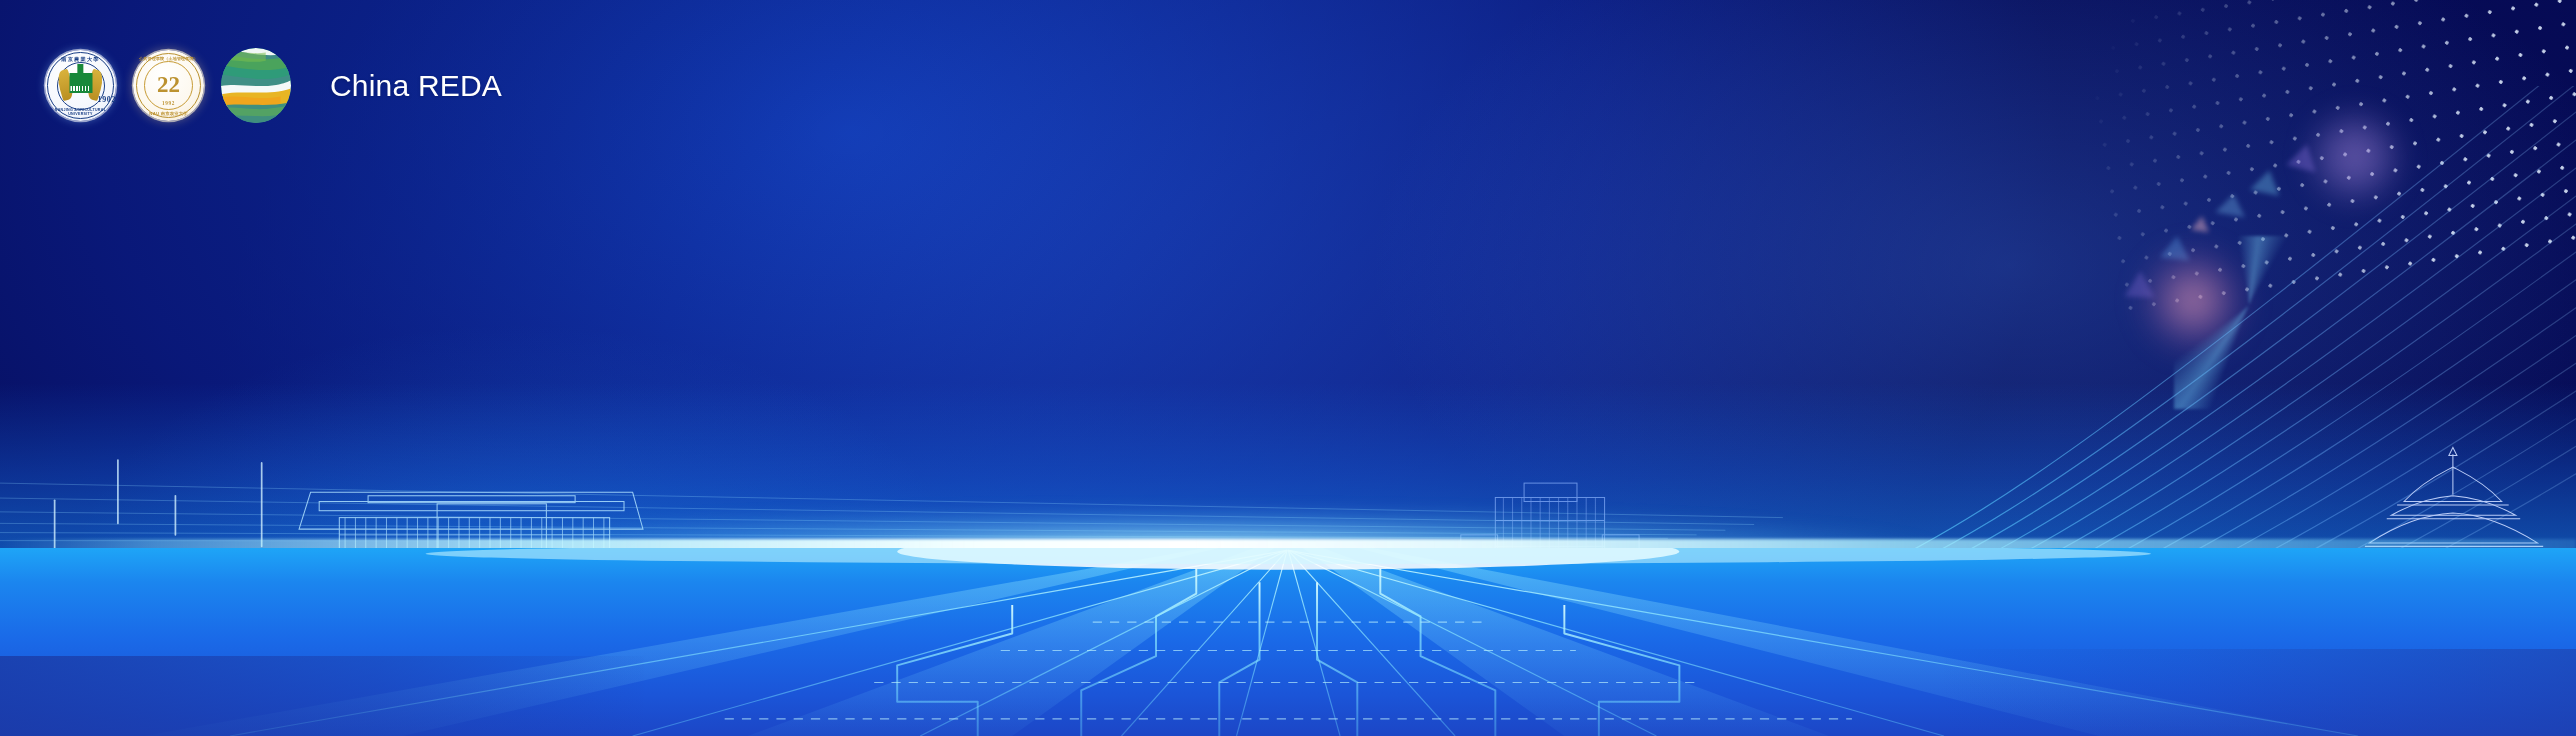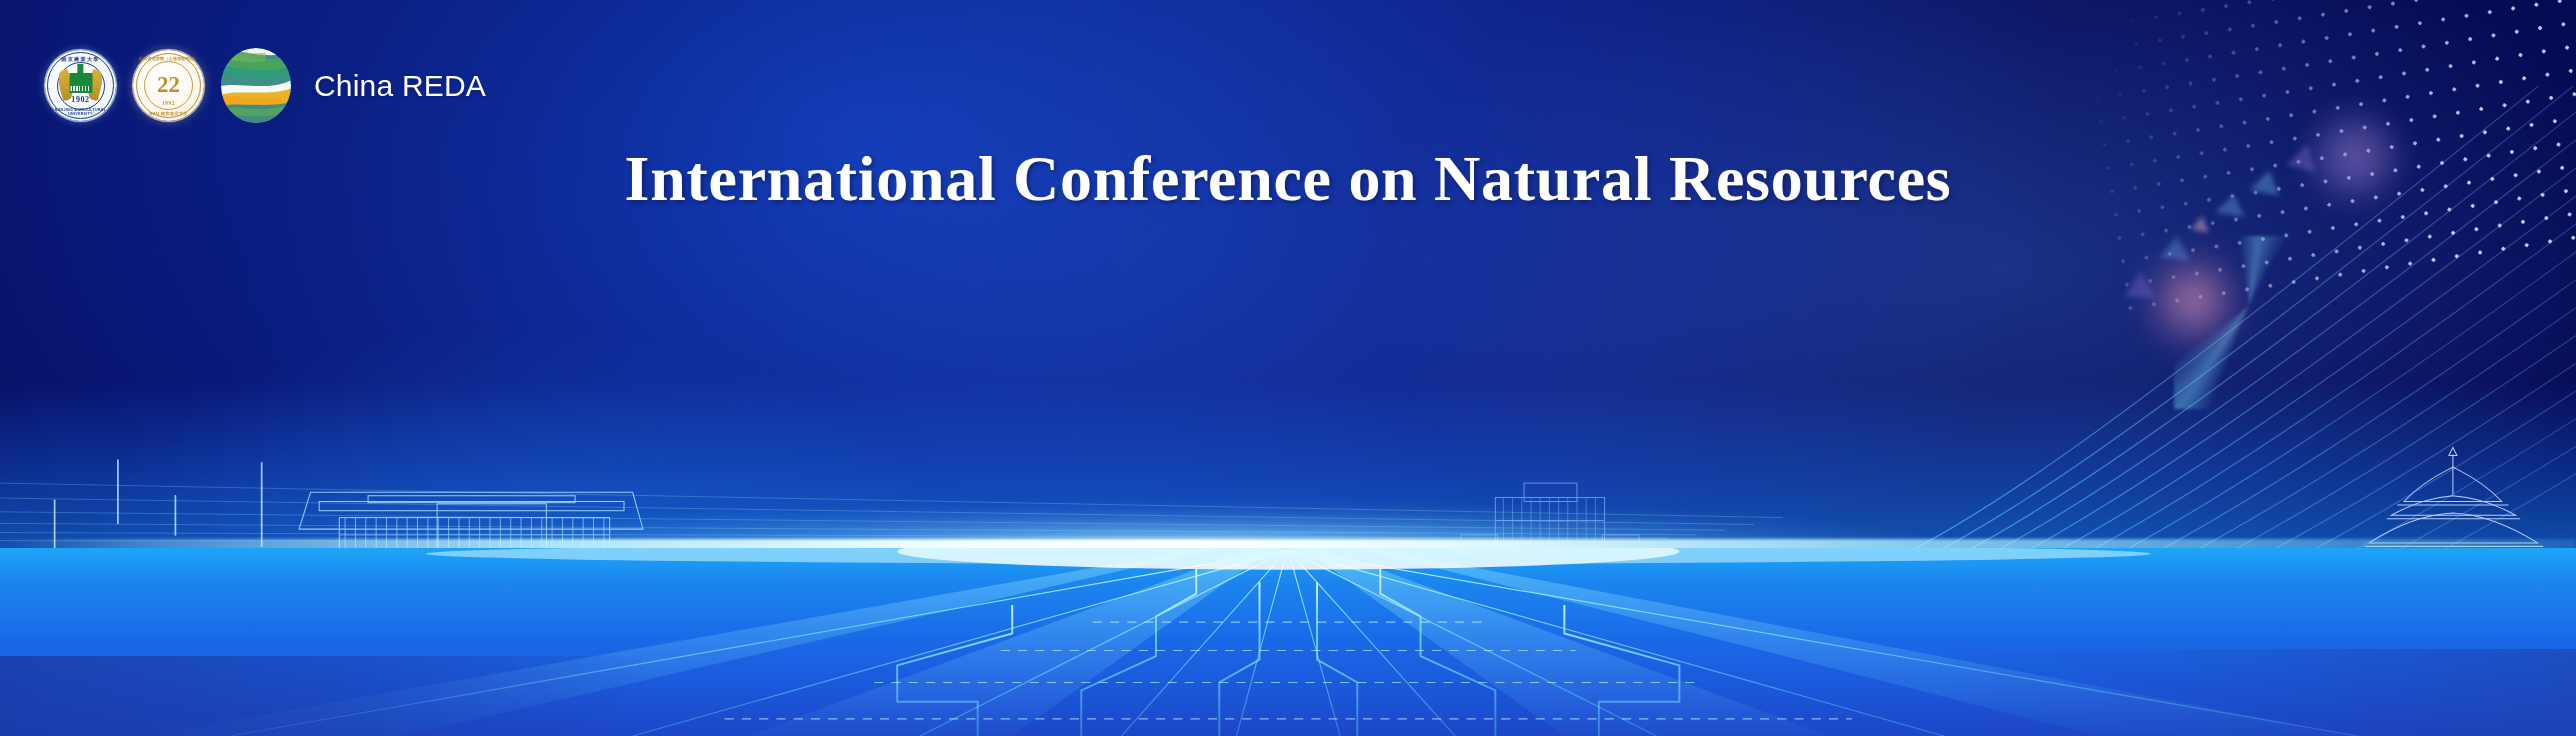--- a/index.html
+++ b/index.html
@@ -157,21 +157,21 @@
     background: repeating-linear-gradient(90deg, #ffffff 0 1.2px, #18883a 1.2px 2.9px);
   }
   .seal-nau .wheat-l, .seal-nau .wheat-r {
     position:absolute; top:19.6px; width:12.7px; height:30px;
     background: linear-gradient(#d9b23c, #b98f22);
     border-radius: 60% 10% 60% 10%;
   }
   .seal-nau .wheat-l { left: 14px; transform: rotate(-16deg); }
   .seal-nau .wheat-r { right: 14px; transform: rotate(16deg) scaleX(-1); }
   .seal-nau .year {
-    position:absolute; left:0; right:0; top:46px; text-align:center;
+    position:absolute; left:0; right:0; top:46px; text-align:right;
     font: 700 8px/1 "Liberation Serif", serif; color:#1a3f86; letter-spacing:0.6px;
   }
   .seal-nau .arc-top, .seal-nau .arc-bot {
     position:absolute; left:0; right:0; text-align:center; color:#1a3f86;
     font-weight:700;
   }
   .seal-nau .arc-top { top:5.8px; font-size:5.2px; letter-spacing:1.2px; }
   .seal-nau .arc-bot { bottom:4.6px; font-size:3.6px; letter-spacing:0.3px; }
 
   
@@ -197,21 +197,21 @@
 
   
   .reda-globe {
     width: 70px; height: 75px; border-radius: 50%;
     overflow: hidden; position: relative; flex: 0 0 auto;
     background: #2f7f8c;
   }
   .reda-text {
     font-size: 30px; font-weight: 400; color: #ffffff;
     letter-spacing: 0.2px; white-space: nowrap;
-    margin-left: 6px;
+    margin-left: 22px;
     text-shadow: 0 0.6px 2.9px rgba(0,20,80,.45);
   }
 
   .title-block {
     position: absolute;
     left: 0; right: 0; top: 137px;
     text-align: center;
   }
   .title-line {
     font-family: "Liberation Serif", serif;
@@ -529,19 +529,18 @@
             <path d="M0,100 C38,94 76,104 122,94 L122,130 L0,130 Z" fill="#3f8f7e"></path>
             <path d="M0,104 C30,100 56,110 92,104 L122,100 L122,112 C82,124 38,114 0,118 Z" fill="#55a462" opacity="0.9"></path>
             <path d="M0,6 C26,2 48,12 78,8 L78,22 C50,28 24,18 0,22 Z" fill="#7cc04f" opacity="0.55"></path>
           </g>
         </svg>
       </div>
       <div class="reda-text">China REDA</div>
     </div>
 
     <div class="title-block">
-      <div class="title-line">International Conference on Natural Resources</div>
     </div>
 
   </div>
 
 </div>
 
 
 </body></html>

